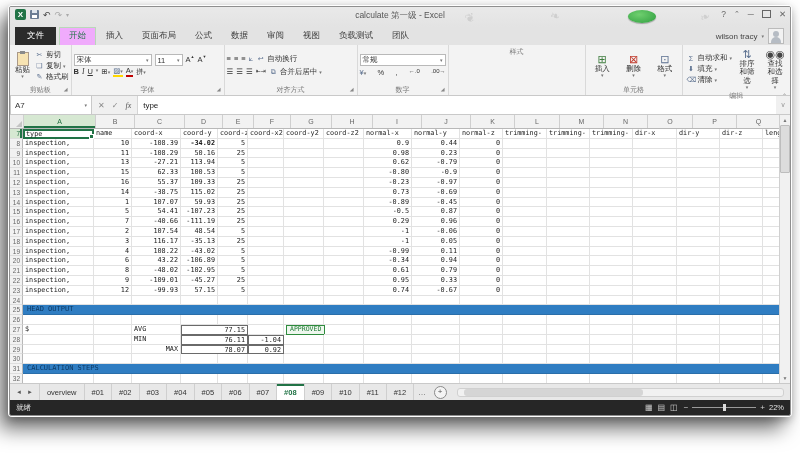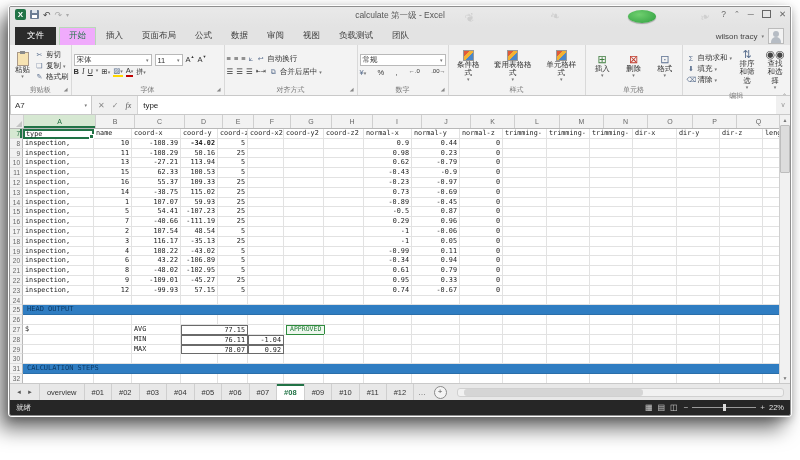--- a/index.html
+++ b/index.html
@@ -256,37 +256,20 @@
             <span>%</span>
             <span>,</span>
             <span style="font-size:6px">←.0</span>
             <span style="font-size:6px">.00→</span>
           </div>
         </div>
         <div class="glabel"><span>数字</span><span class="dlg">◢</span></div>
       </div>
 
       <div class="rgroup" style="width:132px">
-        <div class="rbody" style="justify-content:space-around">
-          <div class="bigbtn">
-            <span class="mini-grid bicon"></span>
-            <span>条件格式</span>
-              <span class="car">▾</span>
-          </div>
-          <div class="bigbtn">
-            <span class="mini-grid bicon"></span>
-            <span>套用表格格式</span>
-              <span class="car">▾</span>
-          </div>
-          <div class="bigbtn">
-            <span class="mini-grid bicon"></span>
-            <span>单元格样式</span>
-              <span class="car">▾</span>
-          </div>
-        </div>
         <div class="glabel"><span>样式</span></div>
       </div>
 
       <div class="rgroup" style="width:92px">
         <div class="rbody" style="justify-content:space-around">
           <div class="bigbtn">
             <span class="bicon" style="color:#3f7d3f">⊞</span>
             <span>插入</span>
               <span class="car">▾</span>
           </div>
@@ -463,21 +446,21 @@
           <div class="grow">
             <div class="gut">11</div>
             <div class="c" style="width: 71px;">inspection,</div>
             <div class="c num" style="width: 38px;">15</div>
             <div class="c num" style="width: 49px;">62.33</div>
             <div class="c num" style="width: 37px;">100.53</div>
             <div class="c num" style="width: 30px;">5</div>
             <div class="c" style="width: 36px;"></div>
             <div class="c" style="width: 40px;"></div>
             <div class="c" style="width: 40px;"></div>
-            <div class="c num" style="width: 48px;">-0.43</div>
+            <div class="c num" style="width: 48px;">-0.80</div>
             <div class="c num" style="width: 48px;">-0.9</div>
             <div class="c num" style="width: 43px;">0</div>
             <div class="c" style="width: 44px;"></div>
             <div class="c" style="width: 43px;"></div>
             <div class="c" style="width: 43px;"></div>
             <div class="c" style="width: 44px;"></div>
             <div class="c" style="width: 43px;"></div>
             <div class="c" style="width: 43px;"></div>
             <div class="c" style="width: 40px;"></div>
           </div>
@@ -816,21 +799,21 @@
             <div class="c" style="width: 43px;"></div>
             <div class="c" style="width: 44px;"></div>
             <div class="c" style="width: 43px;"></div>
             <div class="c" style="width: 43px;"></div>
             <div class="c" style="width: 40px;"></div>
           </div>
           <div class="grow">
             <div class="gut">29</div>
             <div class="c" style="width: 71px;"></div>
             <div class="c" style="width: 38px;"></div>
-            <div class="c" style="width: 49px;">MAX</div>
+            <div class="c" style="width: 49px; text-align: right;">MAX</div>
             <div class="c num boxed" style="width: 67px;">78.07</div>
             <div class="c num boxed" style="width: 36px;">0.92</div>
             <div class="c" style="width: 40px;"></div>
             <div class="c" style="width: 40px;"></div>
             <div class="c" style="width: 48px;"></div>
             <div class="c" style="width: 48px;"></div>
             <div class="c" style="width: 43px;"></div>
             <div class="c" style="width: 44px;"></div>
             <div class="c" style="width: 43px;"></div>
             <div class="c" style="width: 43px;"></div>

